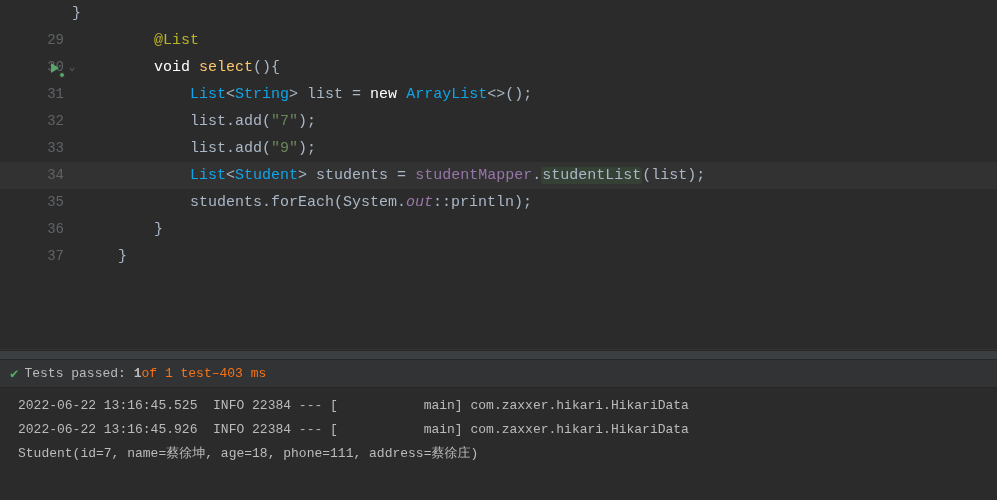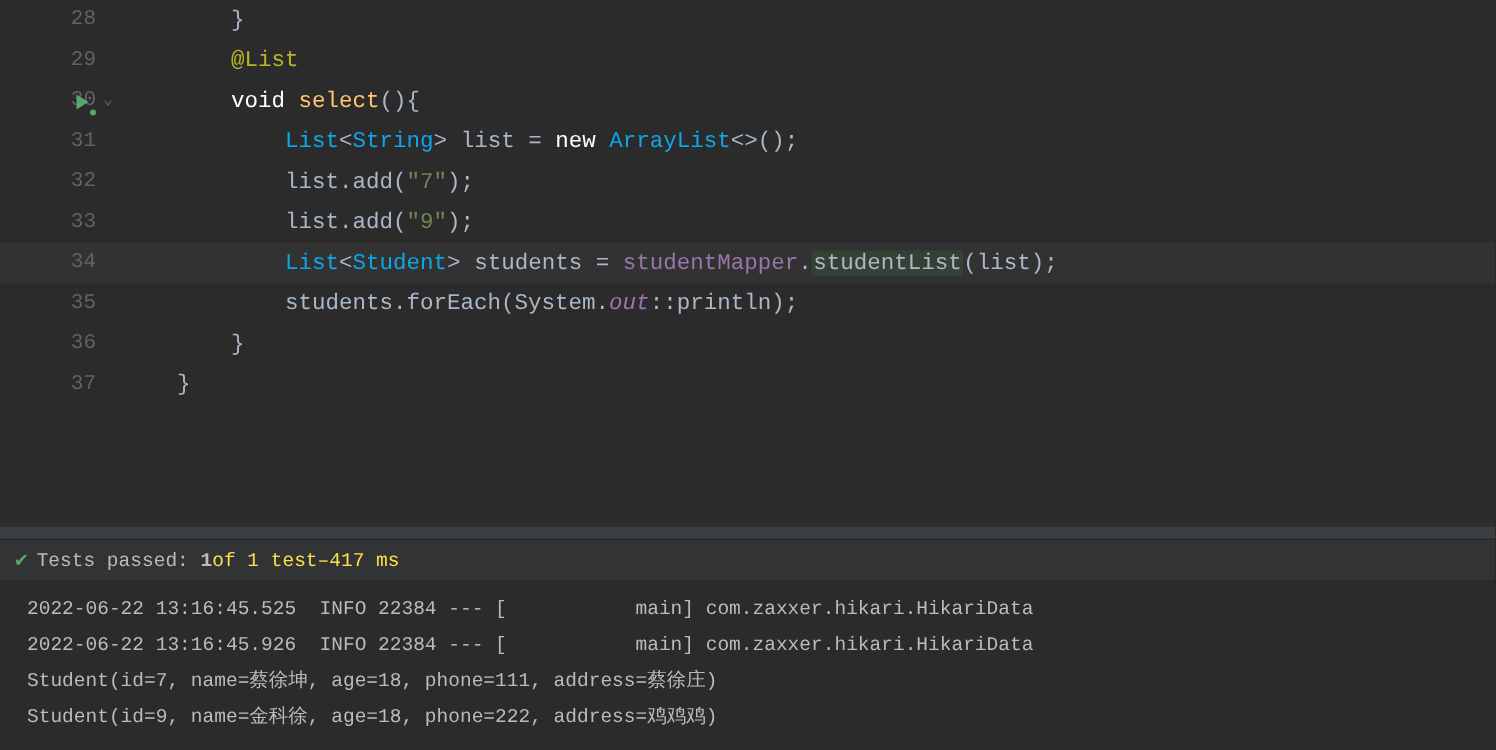--- a/index.html
+++ b/index.html
@@ -100,21 +100,21 @@
     font-size: 13px;
     color: #808080;
   }
   .tests-bar .check {
     color: #59a869;
     margin-right: 6px;
     font-size: 14px;
   }
   .tests-bar .passed-label { color: #bbbbbb; }
   .tests-bar .passed-count { color: #bbbbbb; font-weight: bold; }
-  .tests-bar .of-part { color: #fde047; }
+  .tests-bar .of-part { color: #f97316; }
   .console {
     background: #2b2b2b;
     padding: 6px 0 0 0;
   }
   .console-line {
     display: flex;
     height: 24px;
     line-height: 24px;
     font-size: 13px;
     color: #bbbbbb;
@@ -156,21 +156,21 @@
     width:6px;height:6px;
     border-radius:50%;
     background:#59a869;
     border:1px solid #2b2b2b;
   }
 </style>
 </head>
 <body>
 
 <div class="editor" id="editor">
-    <div class="code-line"><div class="gutter"><span class="lineno">28</span></div><div class="code-content"><span class="punct">        }</span></div></div>
+    <div class="code-line"><div class="code-content"><span class="punct">        }</span></div></div>
     <div class="code-line"><div class="gutter"><span class="lineno">29</span></div><div class="code-content"><span class="punct">        </span><span class="ann">@List</span></div></div>
     <div class="code-line"><div class="gutter"><span class="lineno">30</span><span class="run-icon"><span class="tri"></span><span class="tri-badge"></span></span><span class="fold-icon">⌄</span></div><div class="code-content"><span class="punct">        </span><span class="kw">void </span><span class="mname">select</span><span class="punct">(){</span></div></div>
     <div class="code-line"><div class="gutter"><span class="lineno">31</span></div><div class="code-content"><span class="punct">            </span><span class="type">List</span><span class="generic">&lt;</span><span class="type">String</span><span class="generic">&gt;</span><span class="punct"> list = </span><span class="kw">new </span><span class="type">ArrayList</span><span class="punct">&lt;&gt;();</span></div></div>
     <div class="code-line"><div class="gutter"><span class="lineno">32</span></div><div class="code-content"><span class="punct">            </span><span class="method-call">list.add(</span><span class="str">"7"</span><span class="punct">);</span></div></div>
     <div class="code-line"><div class="gutter"><span class="lineno">33</span></div><div class="code-content"><span class="punct">            </span><span class="method-call">list.add(</span><span class="str">"9"</span><span class="punct">);</span></div></div>
     <div class="code-line highlighted"><div class="gutter"><span class="lineno">34</span></div><div class="code-content"><span class="punct">            </span><span class="type">List</span><span class="generic">&lt;</span><span class="type">Student</span><span class="generic">&gt;</span><span class="punct"> students = </span><span class="field">studentMapper</span><span class="punct">.</span><span class="method-hi">studentList</span><span class="punct">(list);</span></div></div>
     <div class="code-line"><div class="gutter"><span class="lineno">35</span></div><div class="code-content"><span class="punct">            </span><span class="method-call">students.forEach(System.</span><span class="static-field">out</span><span class="method-call">::println);</span></div></div>
     <div class="code-line"><div class="gutter"><span class="lineno">36</span></div><div class="code-content"><span class="punct">        }</span></div></div>
     <div class="code-line"><div class="gutter"><span class="lineno">37</span></div><div class="code-content"><span class="punct">    }</span></div></div>
   </div>
@@ -179,21 +179,20 @@
 
 <div class="tool-window">
   <div class="tool-header-gap"></div>
   <div class="tests-bar">
     <span class="check">✔</span>
     <span class="passed-label">Tests passed:</span>
     <span>&nbsp;</span>
     <span class="passed-count">1</span>
     <span class="of-part"> of 1 test</span>
     <span class="of-part"> – </span>
-    <span class="of-part">417 ms</span>
+    <span class="of-part">403 ms</span>
   </div>
   <div class="console" id="console">
       <div class="console-line"><span class="left-marker"></span><span class="c-content">2022-06-22 13:16:45.525  INFO 22384 --- [           main] com.zaxxer.hikari.HikariData</span></div>
       <div class="console-line"><span class="left-marker"></span><span class="c-content">2022-06-22 13:16:45.926  INFO 22384 --- [           main] com.zaxxer.hikari.HikariData</span></div>
       <div class="console-line"><span class="left-marker"></span><span class="c-content">Student(id=7, name=蔡徐坤, age=18, phone=111, address=蔡徐庄)</span></div>
-      <div class="console-line"><span class="left-marker"></span><span class="c-content">Student(id=9, name=金科徐, age=18, phone=222, address=鸡鸡鸡)</span></div>
     </div>
 </div>
 
 </body></html>

